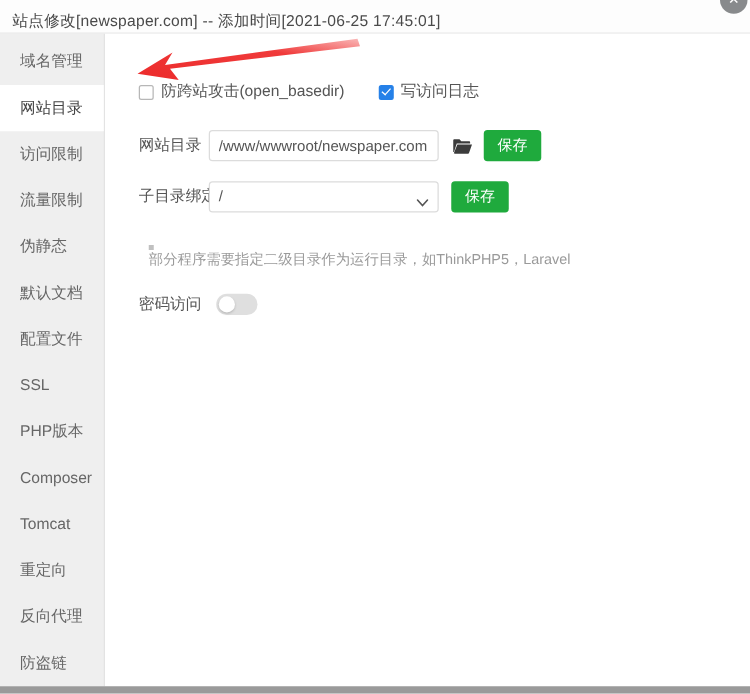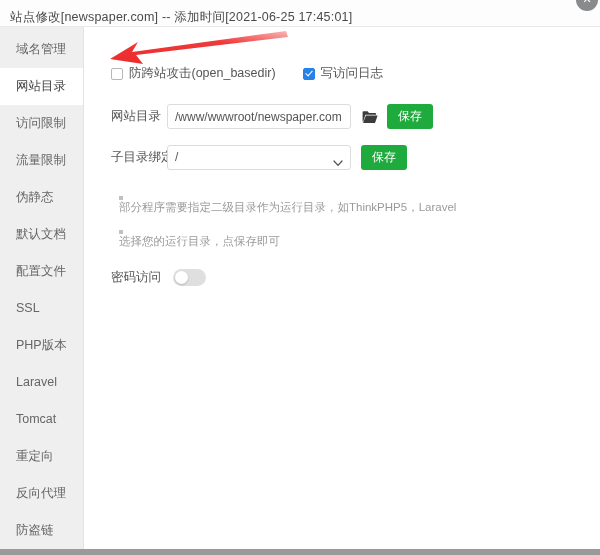--- a/index.html
+++ b/index.html
@@ -303,21 +303,21 @@
     <div class="sidebar">
       <div class="side-item">域名管理</div>
       <div class="side-item active">网站目录</div>
       <div class="side-item">访问限制</div>
       <div class="side-item">流量限制</div>
       <div class="side-item">伪静态</div>
       <div class="side-item">默认文档</div>
       <div class="side-item">配置文件</div>
       <div class="side-item">SSL</div>
       <div class="side-item">PHP版本</div>
-      <div class="side-item">Laravel</div>
+      <div class="side-item">Composer</div>
       <div class="side-item">Tomcat</div>
       <div class="side-item">重定向</div>
       <div class="side-item">反向代理</div>
       <div class="side-item">防盗链</div>
 
     </div>
 
     <div class="main">
 
       <div class="check-row">
@@ -351,24 +351,20 @@
           </span>
         </div>
         <button class="btn-save save2">保存</button>
       </div>
 
       <div class="hints">
         <div class="hint">
           <span class="bullet"></span>
           <span>部分程序需要指定二级目录作为运行目录，如ThinkPHP5，Laravel</span>
         </div>
-        <div class="hint">
-          <span class="bullet"></span>
-          <span>选择您的运行目录，点保存即可</span>
-        </div>
       </div>
 
       <div class="toggle-row">
         <span class="toggle-label">密码访问</span>
         <div class="toggle">
           <span class="knob"></span>
         </div>
       </div>
 
     </div>

